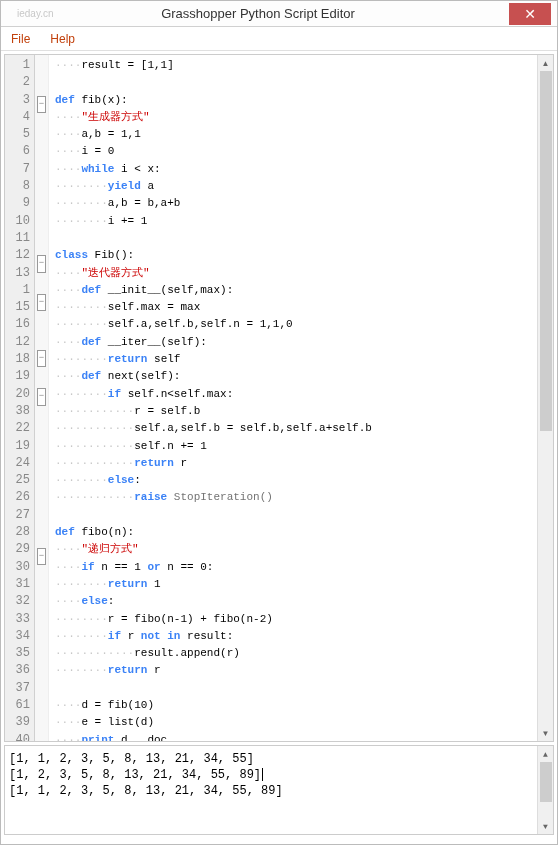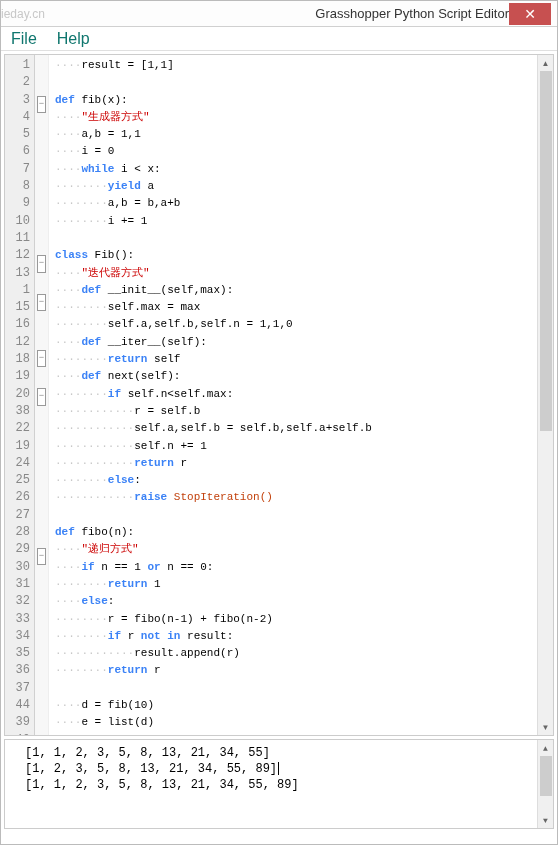--- a/index.html
+++ b/index.html
@@ -18,27 +18,27 @@
   height: 26px;
   background: #fdfdfd;
   border-bottom: 1px solid #d0d0d0;
   display: flex;
   align-items: center;
   position: relative;
   padding: 0 6px;
 }
 .watermark {
   position: absolute;
-  left: 0;
+  left: 16px;
   color: #c8c8c8;
-  font-size: 12px;
+  font-size: 10px;
 }
 .title {
   flex: 1;
-  text-align: right;
+  text-align: center;
   color: #333;
   font-size: 13px;
 }
 .close-btn {
   width: 42px;
   height: 22px;
   background: #c75050;
   color: #fff;
   display: flex;
   align-items: center;
@@ -49,23 +49,23 @@
 .menubar {
   height: 24px;
   background: #fff;
   border-bottom: 1px solid #e0e0e0;
   display: flex;
   align-items: center;
   padding: 0 10px;
   gap: 20px;
 }
 .menu-item {
-  color: #0f766e;
+  color: #c2410c;
   cursor: pointer;
-  font-size: 16px;
+  font-size: 12px;
 }
 .editor-wrap {
   flex: 1;
   display: flex;
   background: #fff;
   border: 1px solid #ccc;
   margin: 3px;
   position: relative;
   overflow: hidden;
 }
@@ -118,21 +118,21 @@
   color: #000;
   padding: 2px 0 0 6px;
   overflow: hidden;
 }
 .code .line {
   height: 17.3px;
   line-height: 17.3px;
 }
 .ws { color: #c8c8c8; }
 .kw { color: #3b82f6; font-weight: bold; }
-.kw2 { color: #c2410c; }
+.kw2 { color: #737373; }
 .str { color: #cc0000; }
 .scrollbar-v {
   width: 16px;
   background: #f0f0f0;
   position: relative;
   border-left: 1px solid #ddd;
 }
 .sb-arrow {
   height: 16px;
   background: #f0f0f0;
@@ -146,26 +146,26 @@
   position: absolute;
   top: 16px;
   left: 2px;
   width: 12px;
   height: 360px;
   background: #cdcdcd;
   border-radius: 0;
 }
 .output-panel {
   height: 90px;
-  margin: 0 3px 15px 3px;
+  margin: 0 3px 9px 3px;
   border: 1px solid #ccc;
   background: #fff;
   font-family: "Courier New", monospace;
   font-size: 12px;
-  padding: 5px 20px;
+  padding: 5px 4px;
   position: relative;
   overflow: hidden;
 }
 .output-line { line-height: 16px; white-space: pre; }
 .caret-line::after {
   content: "";
   display: inline-block;
   width: 1px;
   height: 13px;
   background: #000;
@@ -238,21 +238,21 @@
       <div>28</div>
       <div>29</div>
       <div>30</div>
       <div>31</div>
       <div>32</div>
       <div>33</div>
       <div>34</div>
       <div>35</div>
       <div>36</div>
       <div>37</div>
-      <div>44</div>
+      <div>61</div>
       <div>39</div>
       <div>40</div>
     </div>
   <div class="fold-col" id="foldcol">
       <div></div>
       <div></div>
       <div>
         <div class="fold-box">−</div>
       </div>
       <div></div>

